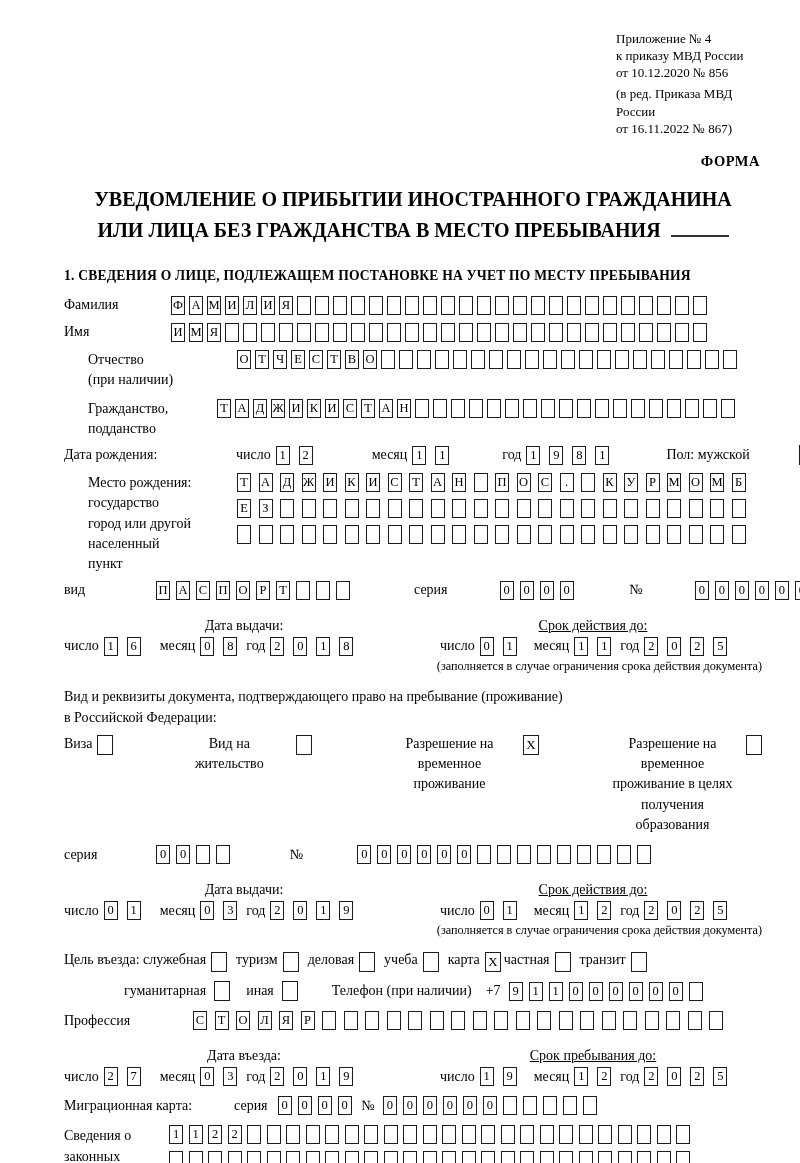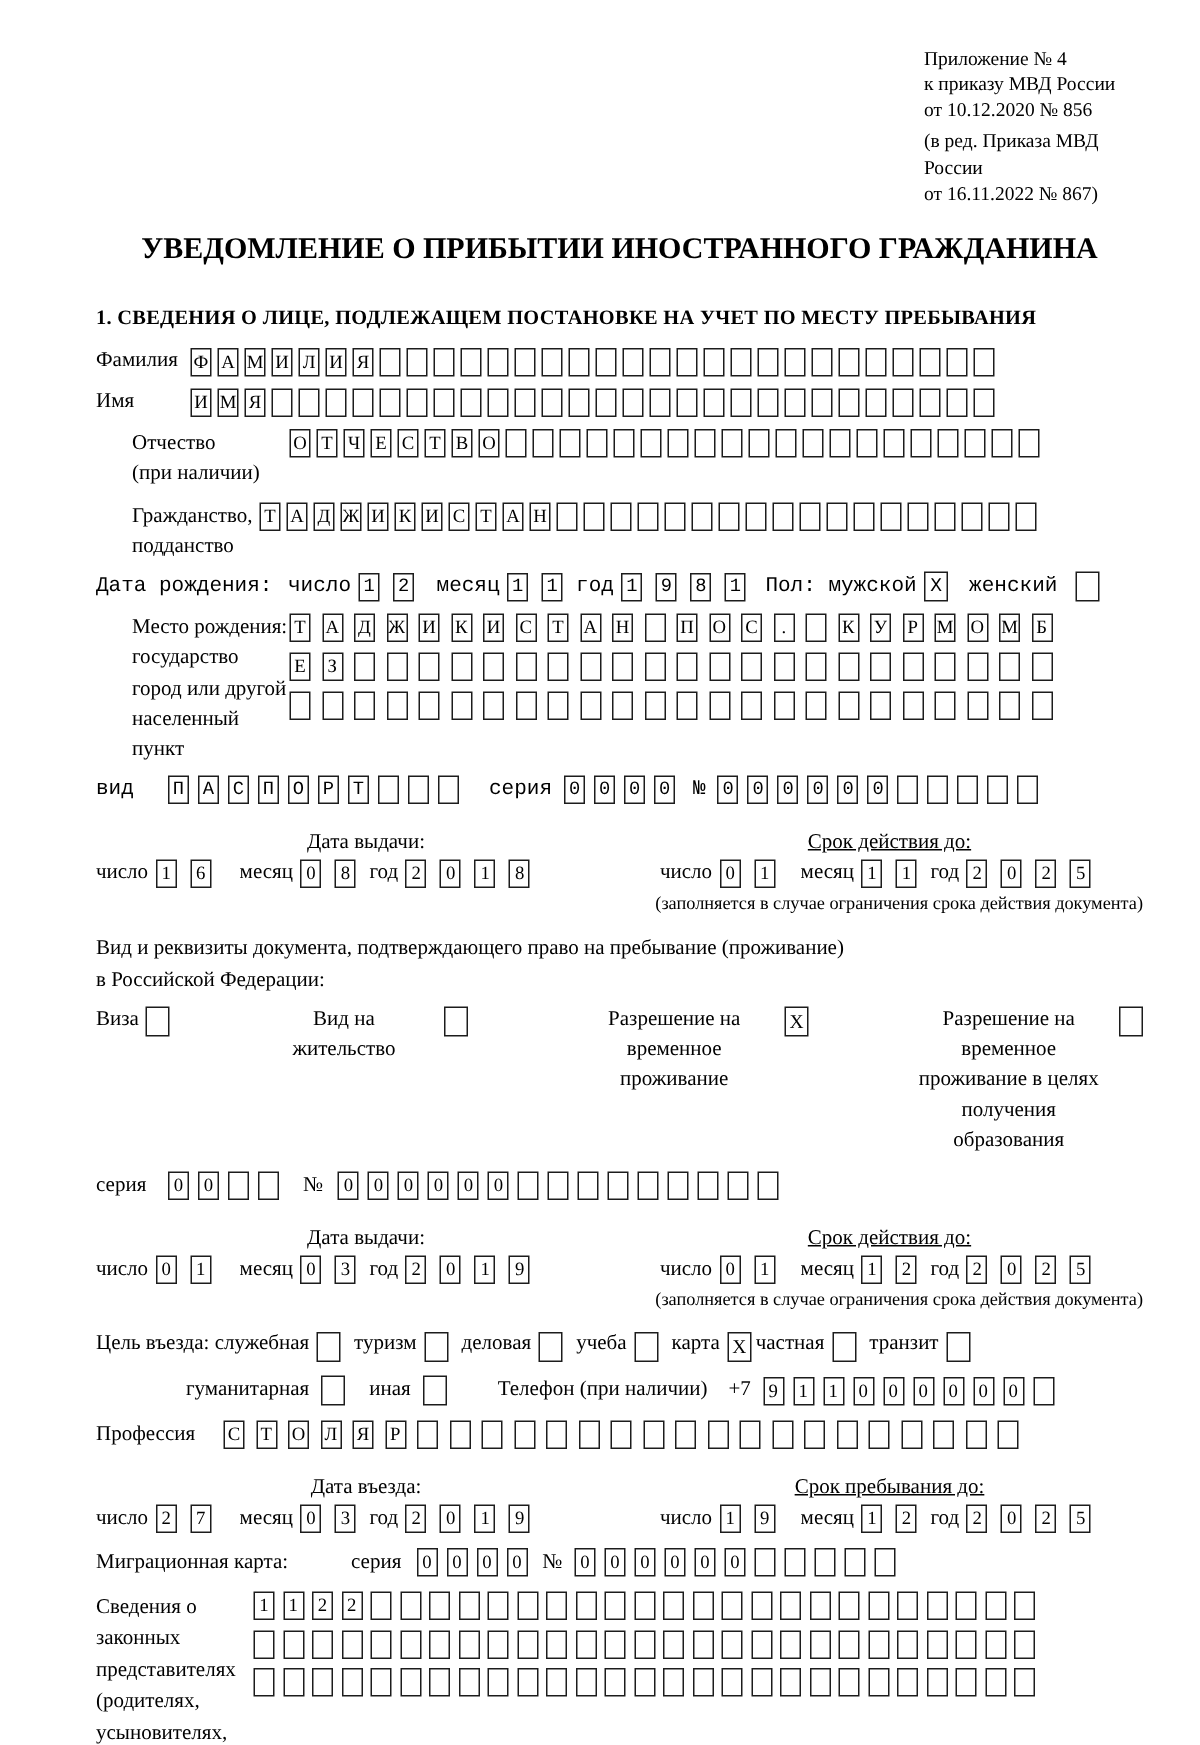--- a/index.html
+++ b/index.html
@@ -31,30 +31,30 @@
   .g5 .cell { margin-right:5.5px; }
   .g6 .cell { margin-right:6px; }
   .g7 .cell { margin-right:7.5px; }
   .g8 .cell { margin-right:9px; }
 
   .cb {
     display:inline-block; width:16px; height:20px; border:1.7px solid #1c1c1c;
     text-align:center; line-height:18px; font-size:13px; flex:none;
   }
 
-  .row { display:flex; align-items:center; }
+  .row { display:flex; align-items:center;gap:44px; }
   .frow { margin-top:8px; }
   .lbl { flex:none; }
   .w63 { width:63px; }
   .w85 { width:85px; }
   .w105 { width:105px; }
   .top { align-items:flex-start; }
   .stack13 { line-height:1.45;margin-left:24px; }
 
-  .mt6 { margin-top:6px;font-family:Liberation Mono, monospace; } .mt10 { margin-top:10px; } .mt12 { margin-top:12px; }
+  .mt6 { margin-top:6px; } .mt10 { margin-top:10px; } .mt12 { margin-top:12px; }
 
   
   .dg { display:inline-flex; align-items:center; }
   .dg .lbl { margin-right:5px; }
   .dhead { display:flex; font-size:14px; margin-top:18px; }
   .dhead .hl { width:360px; text-align:center; }
   .dhead .hr { flex:1; text-align:center;text-decoration:underline; }
   .drow { display:flex; align-items:center; margin-top:3px; }
   .drow .dl { width:360px; display:flex; align-items:center; }
   .drow .dr { flex:1; display:flex; align-items:center; padding-left:16px; }
@@ -89,23 +89,27 @@
 
   <div class="hdr">
     <div>Приложение № 4</div>
     <div>к приказу МВД России</div>
     <div>от 10.12.2020 № 856</div>
     <div class="hdr-sub">
       <div>(в ред. Приказа МВД России</div>
       <div>от 16.11.2022 № 867)</div>
     </div>
   </div>
+  <div class="forma">ФОРМА</div>
 
   <div class="title">
     <div>УВЕДОМЛЕНИЕ О ПРИБЫТИИ ИНОСТРАННОГО ГРАЖДАНИНА</div>
+    <div>
+      <span>ИЛИ ЛИЦА БЕЗ ГРАЖДАНСТВА В МЕСТО ПРЕБЫВАНИЯ</span><span class="blank"></span>
+    </div>
   </div>
 
   <div class="sec">1. СВЕДЕНИЯ О ЛИЦЕ, ПОДЛЕЖАЩЕМ ПОСТАНОВКЕ НА УЧЕТ ПО МЕСТУ ПРЕБЫВАНИЯ</div>
 
   <div class="row frow mt12">
     <span class="lbl w63">Фамилия</span>
     <span class="boxes g4">
         <span class="cell">Ф</span>
         <span class="cell">А</span>
         <span class="cell">М</span>

